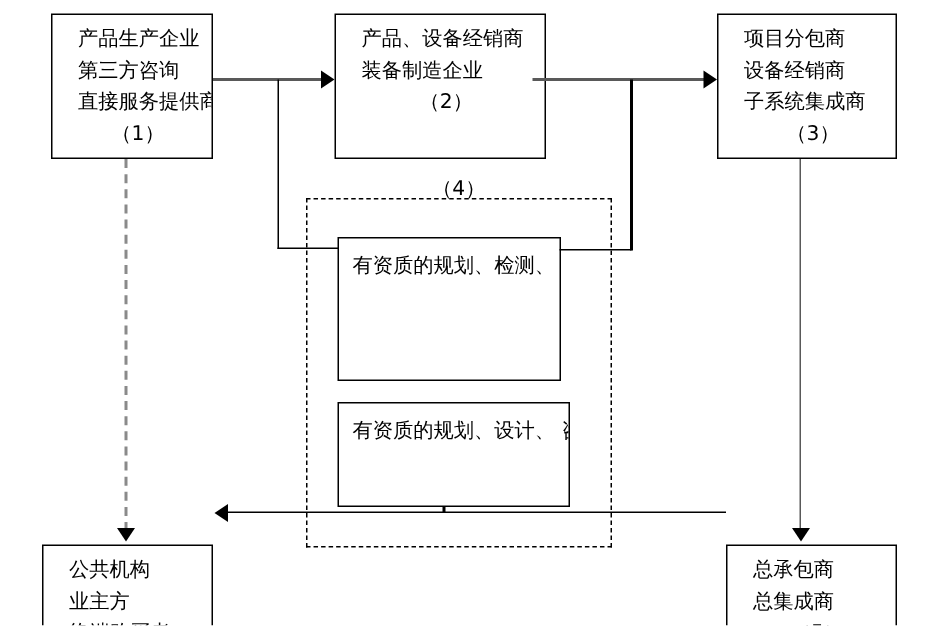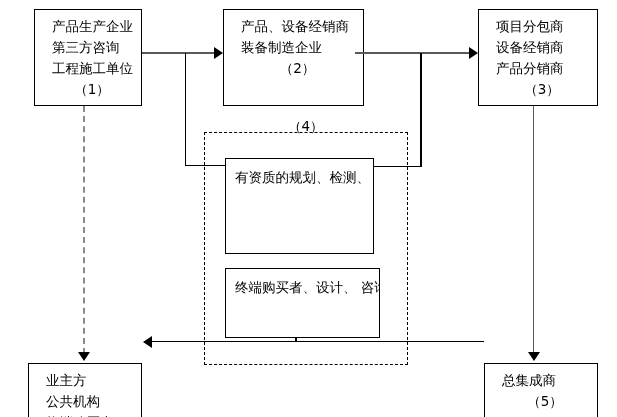--- a/index.html
+++ b/index.html
@@ -88,59 +88,60 @@
   }
 </style>
 </head>
 <body>
 
 <div id="canvas">
 
   <div class="node" style="left:34px;top:9px;width:108px;height:97px;">
     <span class="ln">产品生产企业</span>
     <span class="ln">第三方咨询</span>
-    <span class="ln">工程施工单位</span>
+    <span class="ln">直接服务提供商</span>
     <span class="num">（1）</span>
   </div>
 
   <div class="node" style="left:223px;top:9px;width:141px;height:97px;">
     <span class="ln">产品、设备经销商</span>
     <span class="ln">装备制造企业</span>
     <span class="num">（2）</span>
   </div>
 
   <div class="node" style="left:478px;top:9px;width:120px;height:97px;">
     <span class="ln">项目分包商</span>
     <span class="ln">设备经销商</span>
-    <span class="ln">产品分销商</span>
+    <span class="ln">子系统集成商</span>
     <span class="num">（3）</span>
   </div>
 
   <div class="group" style="left:204px;top:132px;width:204px;height:233px;"></div>
   <div class="group-label" style="left:288px;top:118px;">（4）</div>
 
   <div class="inner" style="left:225px;top:158px;width:149px;height:96px;">
     <span class="ln">有资质的规划、检测、</span>
     <span class="ln">培训、认证、监理等</span>
     
   </div>
 
   <div class="inner" style="left:225px;top:268px;width:155px;height:70px;">
-    <span class="ln">终端购买者、设计、</span>
+    <span class="ln">有资质的规划、设计、</span>
     <span class="ln">咨询机构</span>
   </div>
 
   <div class="node" style="left:28px;top:363px;width:114px;height:97px;">
+    <span class="ln">公共机构</span>
     <span class="ln">业主方</span>
-    <span class="ln">公共机构</span>
     <span class="ln">终端购买者</span>
 
   </div>
 
   <div class="node" style="left:484px;top:363px;width:114px;height:76px;">
+    <span class="ln">总承包商</span>
     <span class="ln">总集成商</span>
     <span class="num">（5）</span>
   </div>
 
   <div class="line hline" style="left:142px;top:52px;width:76px;"></div>
   <div class="arrow right" style="left:214px;top:47px;"></div>
 
   <div class="line vline blk thin" style="left:185px;top:53px;width:1px;height:113px;"></div>
   <div class="line hline blk thin" style="left:185px;top:165px;width:41px;height:1px;"></div>
 

